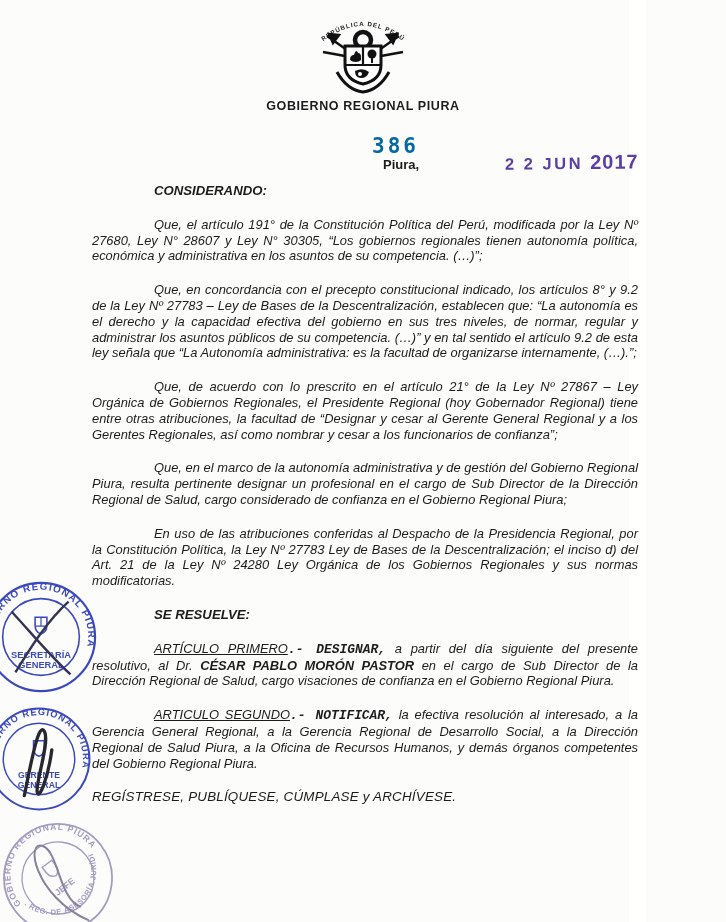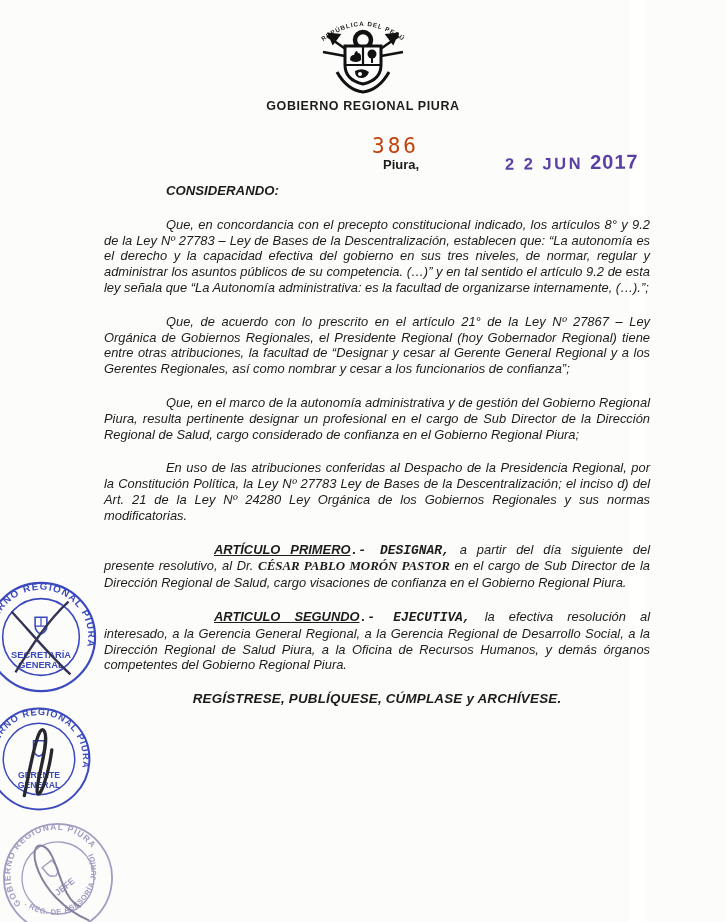--- a/index.html
+++ b/index.html
@@ -12,36 +12,36 @@
     background:rgba(255,255,255,.8);pointer-events:none;}
   
   .arms{position:absolute;left:303px;top:6px;width:120px;height:92px;}
   .org-name{position:absolute;left:0;top:99px;width:726px;text-align:center;
     font-weight:bold;font-size:12.5px;letter-spacing:.6px;}
   .title-row{position:absolute;left:90px;top:121px;width:600px;
     font-weight:bold;font-size:13.6px;letter-spacing:.1px;white-space:nowrap;}
   .title-gap{display:inline-block;width:40px;}
   .res-number{position:absolute;left:372px;top:134px;
     font-family:"DejaVu Sans Mono",monospace;font-size:21px;letter-spacing:3px;
-    color:#c2410c;font-weight:400;}
+    color:#0369a1;font-weight:700;}
   .place{position:absolute;left:383px;top:157px;font-weight:bold;font-size:13px;}
   .date-stamp{position:absolute;left:505px;top:151px;width:150px;
     color:#5a3fa5;font-weight:bold;font-size:16.5px;letter-spacing:2.5px;
     transform:rotate(-.6deg);white-space:nowrap;}
   .date-stamp .yr{font-size:20px;letter-spacing:1px;}
   
-  .doc-body{position:absolute;left:104px;top:183px;width:546px;
+  .doc-body{position:absolute;left:92px;top:183px;width:546px;
     font-size:12.9px;line-height:15.8px;font-style:italic;text-align:justify;}
   .doc-body p{margin:0 0 18px 0;text-indent:62px;}
   .sec-head{font-weight:bold;font-size:13.2px;}
-  .art-lead{font-weight:bold;text-decoration:underline;margin-left:48px;}
+  .art-lead{font-weight:normal;text-decoration:underline;}
   .art-verb{font-weight:bold;font-family:Liberation Mono, monospace;}
-  .hl{font-weight:bold;font-family:Liberation Serif, serif;}
-  .closing{text-align:center;text-indent:0 !important;
-    font-weight:bold;font-size:13.4px;letter-spacing:.2px;}
+  .hl{font-weight:bold;}
+  .closing{text-align:left;text-indent:0 !important;
+    font-weight:normal;font-size:13.4px;letter-spacing:.2px;}
   
   .stamp{position:absolute;pointer-events:none;}
   .stamp text{font-family:"Liberation Sans",sans-serif;font-weight:bold;}
   .stamp-1{left:-18px;top:578px;width:118px;height:118px;opacity:.92;}
   .stamp-2{left:-16px;top:704px;width:110px;height:110px;opacity:.92;}
   .stamp-3{left:-2px;top:818px;width:120px;height:120px;opacity:.8;
     transform:rotate(-38deg);}
 </style>
 </head>
 <body>
@@ -80,26 +80,28 @@
   <div class="org-name">GOBIERNO REGIONAL PIURA</div>
 
 
   <div class="res-number">386</div>
   <div class="place">Piura,</div>
 
   <div class="date-stamp"><span>2 2 JUN</span> <span class="yr">2017</span></div>
 
   <div class="doc-body">
     <p class="sec-head">CONSIDERANDO:</p>
+    <p>Que, el artículo 191° de la Constitución Política del Perú, modificada por la Ley Nº 27680, Ley N° 28607 y Ley N° 30305, “Los gobiernos regionales tienen autonomía política, económica y administrativa en los asuntos de su competencia. (…)”;</p>
     <p>Que, en concordancia con el precepto constitucional indicado, los artículos 8° y 9.2 de la Ley Nº 27783 – Ley de Bases de la Descentralización, establecen que: “La autonomía es el derecho y la capacidad efectiva del gobierno en sus tres niveles, de normar, regular y administrar los asuntos públicos de su competencia. (…)” y en tal sentido el artículo 9.2 de esta ley señala que “La Autonomía administrativa: es la facultad de organizarse internamente, (…).”;</p>
     <p>Que, de acuerdo con lo prescrito en el artículo 21° de la Ley Nº 27867 – Ley Orgánica de Gobiernos Regionales, el Presidente Regional (hoy Gobernador Regional) tiene entre otras atribuciones, la facultad de “Designar y cesar al Gerente General Regional y a los Gerentes Regionales, así como nombrar y cesar a los funcionarios de confianza”;</p>
     <p>Que, en el marco de la autonomía administrativa y de gestión del Gobierno Regional Piura, resulta pertinente designar un profesional en el cargo de Sub Director de la Dirección Regional de Salud, cargo considerado de confianza en el Gobierno Regional Piura;</p>
     <p>En uso de las atribuciones conferidas al Despacho de la Presidencia Regional,  por la Constitución Política, la Ley Nº 27783 Ley de Bases de la Descentralización; el inciso d) del Art. 21 de la Ley Nº 24280 Ley Orgánica de los Gobiernos Regionales y sus normas modificatorias.</p>
+    <p class="sec-head">SE RESUELVE:</p>
     <p><span class="art-lead">ARTÍCULO PRIMERO</span><span class="art-verb">.- DESIGNAR,</span><span> a partir del día siguiente del presente resolutivo, al Dr. </span><span class="hl">CÉSAR PABLO MORÓN PASTOR</span><span> en el cargo de Sub Director de la Dirección Regional de Salud, cargo visaciones de confianza en el Gobierno Regional Piura.</span></p>
-    <p><span class="art-lead">ARTICULO SEGUNDO</span><span class="art-verb">.- EJECUTIVA,</span><span> la efectiva resolución al interesado, a la Gerencia General Regional, a la Gerencia Regional de Desarrollo Social, a la Dirección Regional de Salud Piura, a la Oficina de Recursos Humanos, y demás órganos competentes del Gobierno Regional Piura.</span></p>
+    <p><span class="art-lead">ARTICULO SEGUNDO</span><span class="art-verb">.- NOTIFICAR,</span><span> la efectiva resolución al interesado, a la Gerencia General Regional, a la Gerencia Regional de Desarrollo Social, a la Dirección Regional de Salud Piura, a la Oficina de Recursos Humanos, y demás órganos competentes del Gobierno Regional Piura.</span></p>
     <p class="closing">REGÍSTRESE, PUBLÍQUESE, CÚMPLASE y ARCHÍVESE.</p>
   </div>
 
   <svg class="stamp stamp-1" viewBox="0 0 120 120">
     <defs>
         <path id="s1-top" d="M 15.5,78 A 48,48 0 1 1 104.5,78" fill="none"></path>
       </defs>
     <circle cx="60" cy="60" r="55" fill="none" stroke="#2a3ab8" stroke-width="2.2"></circle>
     <circle cx="60" cy="60" r="39" fill="none" stroke="#2a3ab8" stroke-width="1.6"></circle>
     <text font-size="10" letter-spacing="1.2" fill="#2a3ab8">

